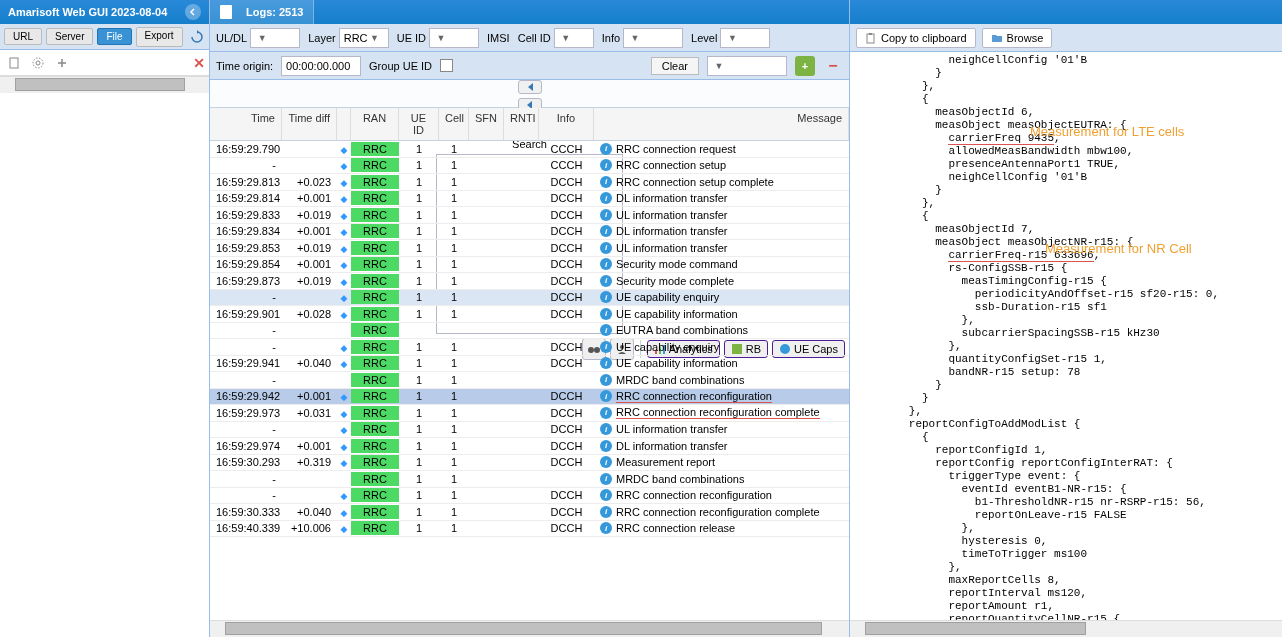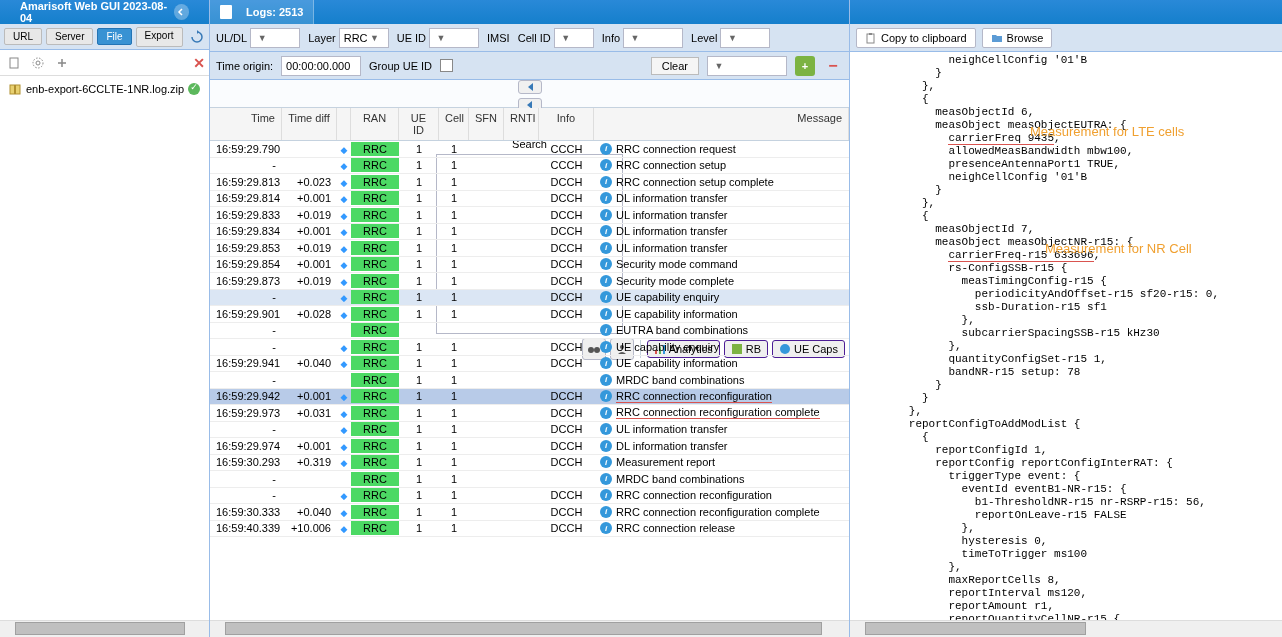--- a/index.html
+++ b/index.html
@@ -2,21 +2,21 @@
 <html><head>
 <meta charset="utf-8">
 <style>
 * { box-sizing: border-box; margin: 0; padding: 0; }
 body { font-family: Arial, sans-serif; font-size: 11px; background: #fff; overflow: hidden; width: 1282px; height: 637px; }
 
 .app { display: flex; height: 100%; }
 
 
 .left-panel { width: 210px; border-right: 1px solid #99bce8; display: flex; flex-direction: column; }
-.left-header { background: linear-gradient(#2989d8, #157fcc); color: #fff; height: 24px; display: flex; align-items: center; padding: 0 20px; justify-content: space-between; font-weight: bold; }
+.left-header { background: linear-gradient(#2989d8, #157fcc); color: #fff; height: 24px; display: flex; align-items: center; padding: 0 8px; justify-content: space-between; font-weight: bold; }
 .collapse-btn { width: 16px; height: 16px; background: rgba(255,255,255,0.3); border-radius: 50%; display: flex; align-items: center; justify-content: center; cursor: pointer; }
 .left-toolbar { background: #d6e3f2; border-bottom: 1px solid #99bce8; height: 26px; display: flex; align-items: center; padding: 0 4px; gap: 4px; }
 .tab-btn { background: #e8e8e8; border: 1px solid #bbb; padding: 2px 8px; border-radius: 2px; cursor: pointer; font-size: 10px; }
 .tab-btn.active { background: #3892d3; color: #fff; border-color: #2374b5; }
 .export-group { margin-left: auto; display: flex; gap: 4px; }
 .icon-btn { width: 20px; height: 20px; display: flex; align-items: center; justify-content: center; cursor: pointer; border: 1px solid transparent; border-radius: 2px; }
 .file-toolbar { height: 26px; display: flex; align-items: center; padding: 0 4px; gap: 4px; border-bottom: 1px solid #ddd; }
 .file-close { margin-left: auto; color: #d9534f; font-size: 14px; cursor: pointer; font-weight: bold; }
 .file-list { flex: 1; padding: 4px; }
 .file-item { display: flex; align-items: center; gap: 4px; padding: 2px 4px; }
@@ -45,21 +45,21 @@
 .search-bar { background: #fafcfe; border-bottom: 1px solid #c5d2df; height: 28px; display: flex; align-items: center; padding: 0 4px; gap: 4px; flex-direction: column; }
 .nav-btn { width: 24px; height: 22px; border: 1px solid #b5b8c8; background: #f0f0f0; border-radius: 3px; display: flex; align-items: center; justify-content: center; cursor: pointer; }
 .search-input { border: 1px solid #b5b8c8; height: 20px; padding: 0 4px; flex: 0 0 180px; }
 .toolbar-right { margin-left: auto; display: flex; gap: 4px; align-items: center; }
 .tool-btn { border: 1px solid #4c1d95; background: #f0f0f0; padding: 2px 6px; border-radius: 3px; cursor: pointer; display: flex; align-items: center; gap: 3px; font-size: 11px; }
 .sep { width: 1px; height: 18px; background: #c5d2df; margin: 0 2px; }
 
 .grid-wrap { flex: 1; overflow: auto; }
 .grid-header { display: flex; background: #f5f5f5; border-bottom: 1px solid #c5d2df; position: sticky; top: 0; }
 .col-h { padding: 4px 6px; border-right: 1px solid #ddd; font-size: 11px; color: #333; text-align: center; }
-.c-time { width: 72px; text-align: right; } .c-diff { width: 55px; text-align: center; } .c-dir { width: 14px; }
+.c-time { width: 72px; text-align: right; } .c-diff { width: 55px; text-align: right; } .c-dir { width: 14px; }
 .c-ran { width: 48px; } .c-ueid { width: 40px; } .c-cell { width: 30px; } .c-sfn { width: 35px; } .c-rnti { width: 35px; }
 .c-info { width: 55px; } .c-msg { flex: 1; text-align: right; }
 
 .grid-body { }
 .row { display: flex; border-bottom: 1px solid #ededed; font-size: 11px; height: 16.5px; align-items: center; }
 .row.highlight { background: #dbe6f4; }
 .row.selected { background: #b8cbe8; }
 .cell { padding: 1px 6px; overflow: hidden; white-space: nowrap; }
 .cell.c-time { text-align: right; } .cell.c-diff { text-align: right; }
 .cell.c-dir { text-align: center; padding: 0; }
@@ -123,30 +123,20 @@
             <circle cx="7" cy="7" r="2" fill="none" stroke="#888"></circle>
             <circle cx="7" cy="7" r="5" fill="none" stroke="#888" stroke-dasharray="1.5 1.5"></circle>
           </svg>
       </span>
       <span class="icon-btn">
         <svg width="14" height="14" viewBox="0 0 14 14">
             <path d="M7 3 V11 M3 7 H11" stroke="#888" stroke-width="1.5"></path>
           </svg>
       </span>
       <span class="file-close">✕</span>
-    </div>
-    <div class="file-list">
-      <div class="file-item">
-        <svg width="14" height="14" viewBox="0 0 14 14">
-            <rect x="2" y="3" width="10" height="9" fill="#e8d070" stroke="#b09030"></rect>
-            <rect x="6" y="3" width="2" height="9" fill="#b09030"></rect>
-          </svg>
-        <span>enb-export-6CCLTE-1NR.log.zip</span>
-        <span class="check-icon"></span>
-      </div>
     </div>
     <div class="bottom-scroll">
         <div class="scroll-track">
           <div class="scroll-thumb" style="left:0;width:95%"></div>
         </div>
       </div>
   </div>
 
   <div class="center-panel">
     <div class="center-header">

